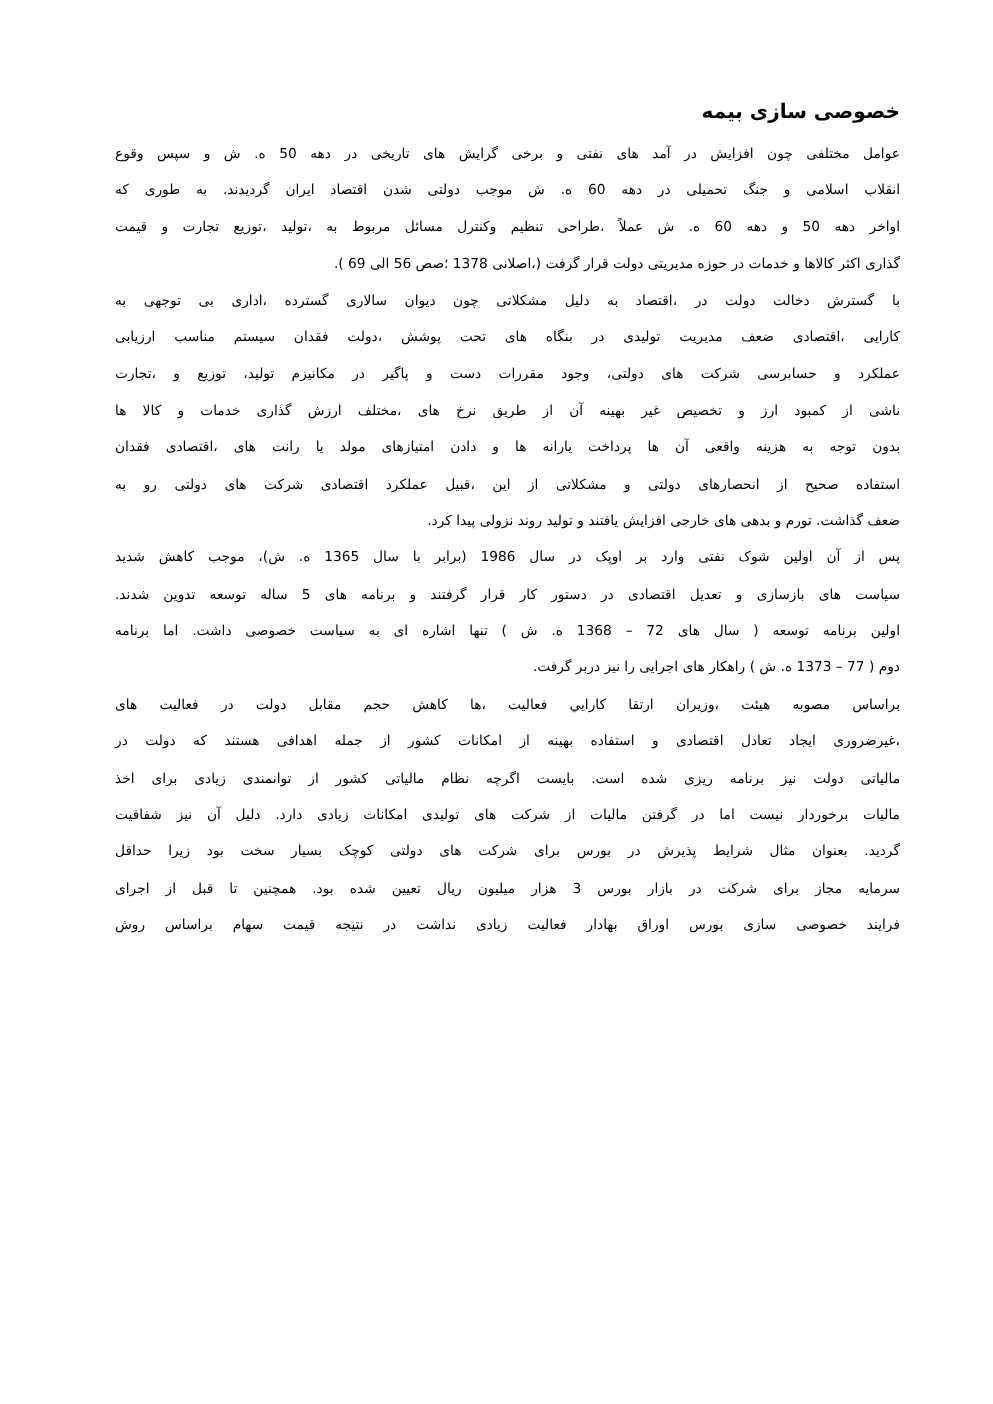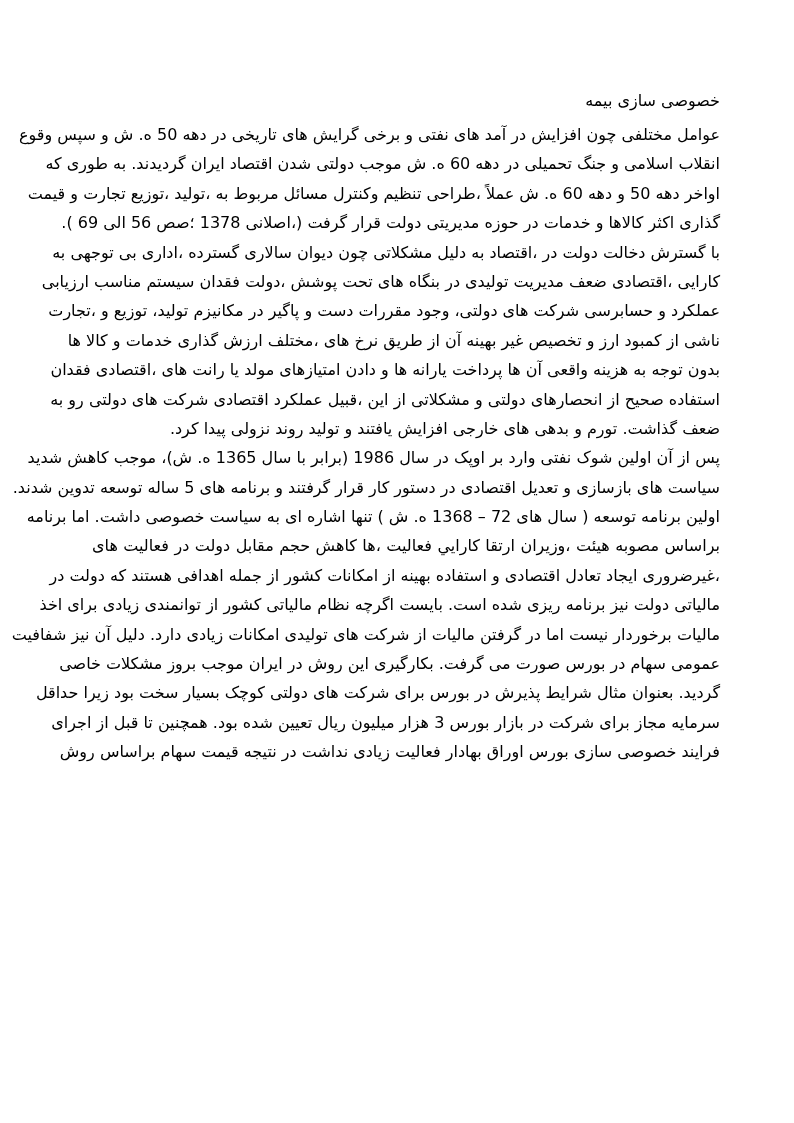--- a/index.html
+++ b/index.html
@@ -18,27 +18,27 @@
     .page {
       position: absolute;
       left: 92px;
       top: 70px;
       width: 628px;
       direction: rtl;
       text-align: right;
     }
     .title {
       font-size: 16px;
-      font-weight: normal;
+      font-weight: bold;
       line-height: 30px;
-      margin: 16px 0 0 0;
+      margin: 4px 0 0 0;
       height: 34px;
     }
     .line {
-      font-size: 16px;
+      font-size: 11px;
       line-height: 29.4px;
       height: 29.4px;
       white-space: nowrap;
       overflow: visible;
       text-align: justify;
       text-align-last: justify;
     }
     .line.last {
       text-align-last: right;
     }
@@ -63,28 +63,28 @@
     <div class="line">ناشی از کمبود ارز و تخصیص غیر بهینه آن از طریق نرخ های ،مختلف ارزش گذاری خدمات و کالا ها</div>
     <div class="line">بدون توجه به هزینه واقعی آن ها پرداخت یارانه ها و دادن امتیازهای مولد یا رانت های ،اقتصادی فقدان</div>
     <div class="line">استفاده صحیح از انحصارهای دولتی و مشکلاتی از این ،قبیل عملکرد اقتصادی شرکت های دولتی رو به</div>
     <div class="line last">ضعف گذاشت. تورم و بدهی های خارجی افزایش یافتند و تولید روند نزولی پیدا کرد.</div>
   </div>
 
   <div>
     <div class="line">پس از آن اولین شوک نفتی وارد بر اوپک در سال 1986 (برابر با سال 1365 ه. ش)، موجب کاهش شدید</div>
     <div class="line">سیاست های بازسازی و تعدیل اقتصادی در دستور کار قرار گرفتند و برنامه های 5 ساله توسعه تدوین شدند.</div>
     <div class="line">اولین برنامه توسعه ( سال های 72 – 1368 ه. ش ) تنها اشاره ای به سیاست خصوصی داشت. اما برنامه</div>
+    <div class="line last">دوم ( 77 – 1373 ه. ش ) راهکار های اجرایی را نیز دربر گرفت.</div>
   </div>
 
   <div>
     <div class="line">براساس مصوبه هیئت ،وزیران ارتقا کارایي فعالیت ،ها کاهش حجم مقابل دولت در فعالیت های</div>
     <div class="line">،غیرضروری ایجاد تعادل اقتصادی و استفاده بهینه از امکانات کشور از جمله اهدافی هستند که دولت در</div>
     <div class="line">مالیاتی دولت نیز برنامه ریزی شده است. بایست اگرچه نظام مالیاتی کشور از توانمندی زیادی برای اخذ</div>
     <div class="line">مالیات برخوردار نیست اما در گرفتن مالیات از شرکت های تولیدی امکانات زیادی دارد. دلیل آن نیز شفافیت</div>
   </div>
 
   <div>
-    <div class="line">عمومی سهام در بورس صورت می گرفت. بکارگیری این روش در ایران موجب بروز مشکلات خاصی</div>
     <div class="line">گردید. بعنوان مثال شرایط پذیرش در بورس برای شرکت های دولتی کوچک بسیار سخت بود زیرا حداقل</div>
     <div class="line">سرمایه مجاز برای شرکت در بازار بورس 3 هزار میلیون ریال تعیین شده بود. همچنین تا قبل از اجرای</div>
     <div class="line">فرایند خصوصی سازی بورس اوراق بهادار فعالیت زیادی نداشت در نتیجه قیمت سهام براساس روش</div>
   </div>
 </div>
 
 </body></html>

